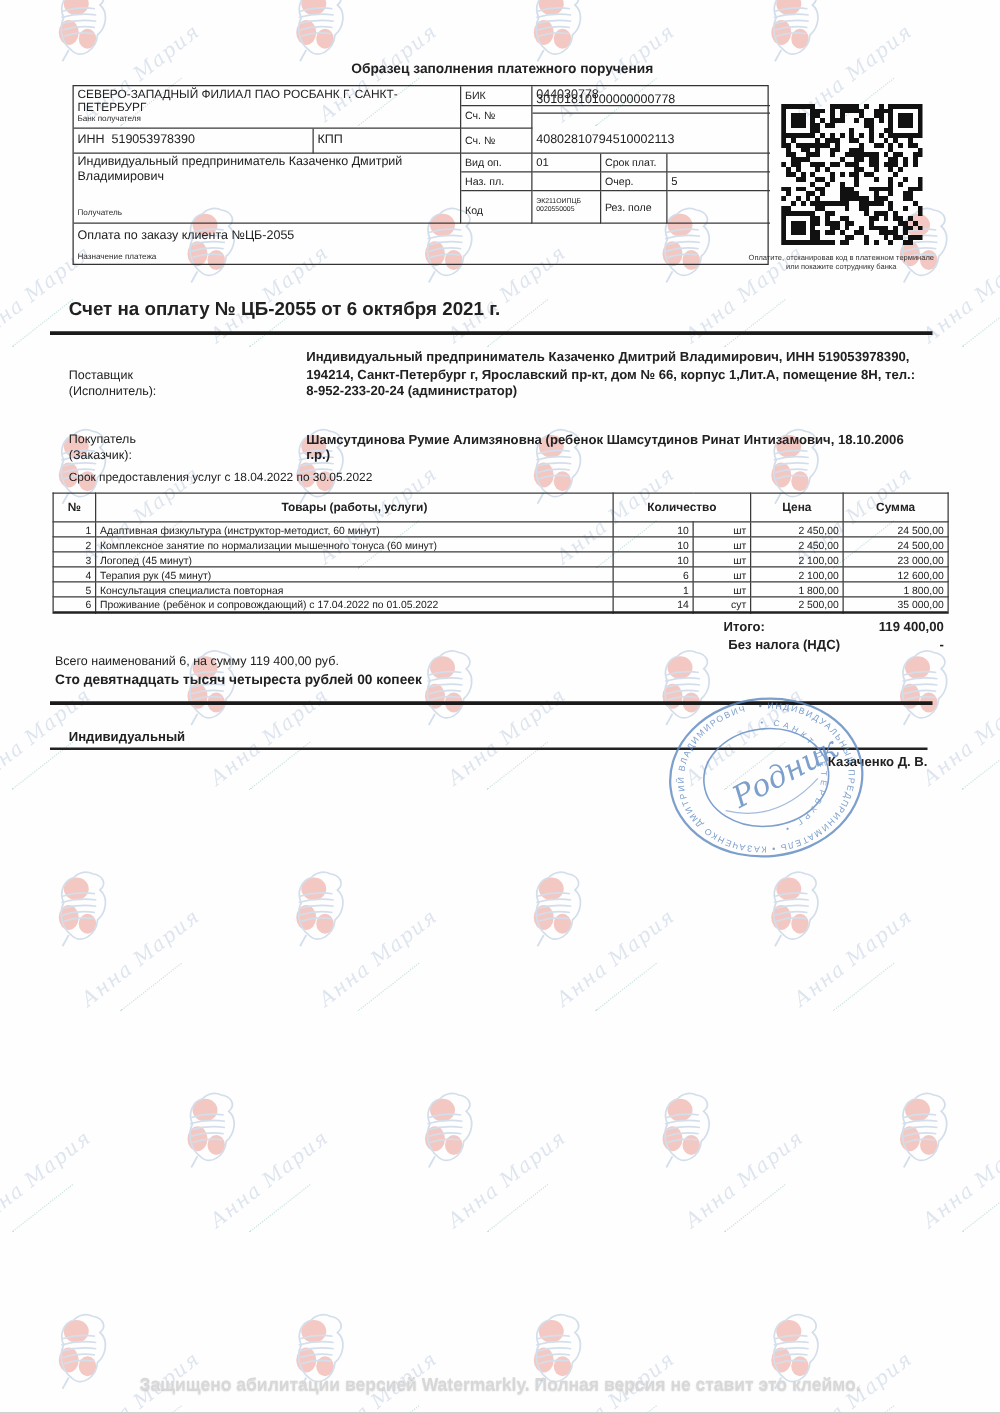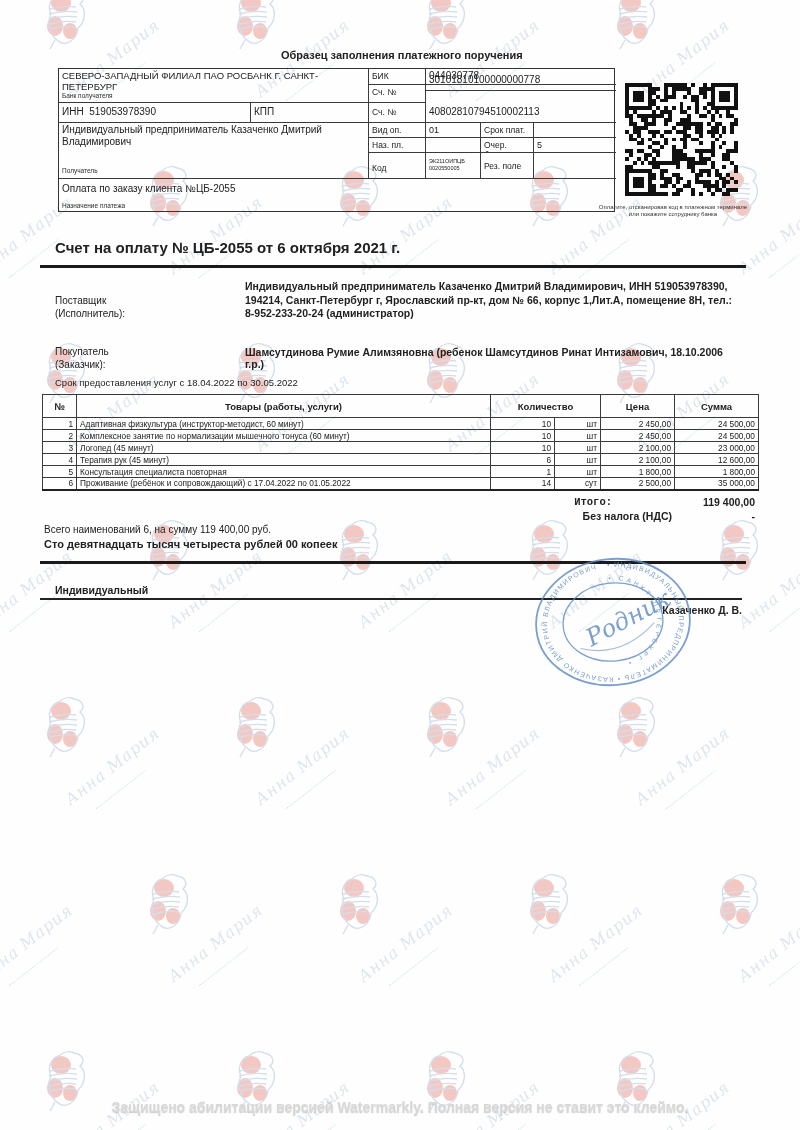--- a/index.html
+++ b/index.html
@@ -1014,21 +1014,21 @@
           <td class="tR">6</td>
           <td class="tL">Проживание (ребёнок и сопровождающий) с 17.04.2022 по 01.05.2022</td>
           <td class="tR">14</td>
           <td class="tR">сут</td>
           <td class="tR">2 500,00</td>
           <td class="tR">35 000,00</td>
         </tr>
     </tbody>
   </table>
 
-  <div class="abs tot-lab" style="left:512px;top:496px;width:100px;font-family:Liberation Mono, monospace;">Итого:</div>
+  <div class="abs tot-lab" style="left:512px;top:496px;width:100px;">Итого:</div>
   <div class="abs tot-val" style="left:605px;top:496px;width:150px;">119 400,00</div>
   <div class="abs tot-lab" style="left:472px;top:510px;width:200px;">Без налога (НДС)</div>
   <div class="abs tot-val" style="left:605px;top:510px;width:150px;">-</div>
 
   <div class="abs" style="left:44px;top:524px;font-size:10px;">Всего наименований 6, на сумму 119 400,00 руб.</div>
   <div class="abs boldtxt" style="left:44px;top:538px;font-size:11px;">Сто девятнадцать тысяч четыреста рублей 00 копеек</div>
 
   <div class="abs rule" style="top:561px;"></div>
 
   <div class="abs boldtxt" style="left:55px;top:584px;font-size:10.5px;">Индивидуальный</div>

